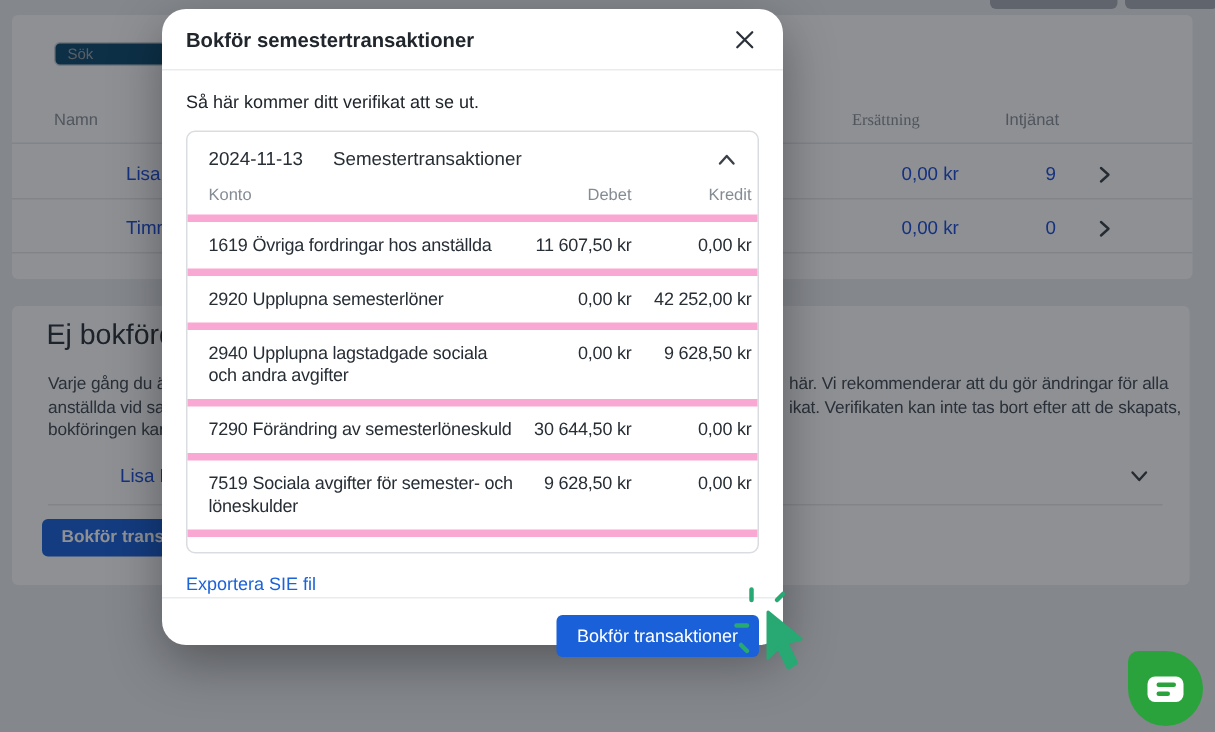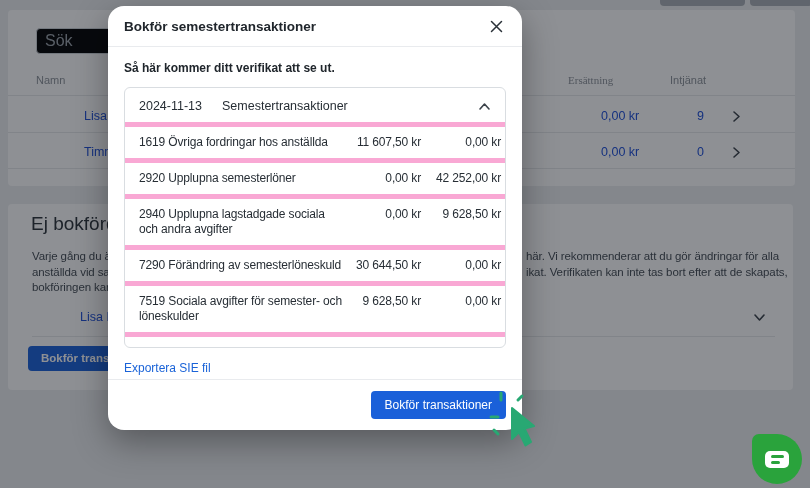--- a/index.html
+++ b/index.html
@@ -4,22 +4,22 @@
 <style>
   html,body{margin:0;padding:0;}
   .stage{position:relative;width:810px;height:488px;overflow:hidden;
          background:#eceef0;font-family:"Liberation Sans",sans-serif;
          -webkit-font-smoothing:antialiased;}
   .abs{position:absolute;}
 
   
   .panel{position:absolute;background:#ffffff;border-radius:4px;}
   .top-strip{position:absolute;top:-6px;height:12px;background:#a9afb5;border-radius:4px;}
-  .search-box{position:absolute;left:36px;top:28px;width:90px;height:26px;background:#000000;
-              border:1px solid #ced3d8;border-radius:4px;font-size:16px;color:#9aa1a8;
+  .search-box{position:absolute;left:36px;top:28px;width:90px;height:16px;background:#0c4a6e;
+              border:1px solid #ced3d8;border-radius:4px;font-size:10px;color:#9aa1a8;
               padding:0 8px;box-sizing:border-box;font-family:"Liberation Sans",sans-serif;}
   .search-box::placeholder{color:#9aa1a8;}
   .colhead{position:absolute;font-size:11px;color:#8b9198;}
   .cell{position:absolute;font-size:12.5px;color:#1d4ed8;white-space:nowrap;margin-left:48px;}
   .hline{position:absolute;height:1px;background:#e6e9eb;}
   .h2{position:absolute;font-size:19px;font-weight:500;color:#2a3138;white-space:nowrap;}
   .para{position:absolute;font-size:11.5px;line-height:15.5px;color:#434b53;
         letter-spacing:-0.1px;white-space:nowrap;}
   .bg-btn{position:absolute;left:28px;top:346px;height:25px;width:122px;background:#1a60d9;
           border-radius:4px;color:#fff;font-size:11.5px;font-weight:700;line-height:25px;
@@ -32,21 +32,21 @@
   
   .modal{position:absolute;left:108px;top:6px;width:414px;height:424px;background:#fff;
          border-radius:16px;box-shadow:0 12px 34px rgba(0,0,0,.35);z-index:4;
          display:flex;flex-direction:column;box-sizing:border-box;}
   .m-header{height:40px;display:flex;align-items:center;padding:0 16px;
             border-bottom:1px solid #e9ebee;flex:0 0 auto;}
   .m-title{font-size:13.5px;font-weight:700;color:#20262c;}
   .m-close{margin-left:auto;width:20px;height:20px;display:flex;align-items:center;
            justify-content:center;cursor:pointer;}
   .m-body{flex:1 1 auto;padding:12px 16px 0;box-sizing:border-box;}
-  .m-sub{font-size:12px;font-weight:700;color:#20262c;margin:2px 0 12px;}
+  .m-sub{font-size:12px;font-weight:400;color:#20262c;margin:2px 0 12px;}
   .card{border:1px solid #d9dde1;border-radius:6px;padding-bottom:9px;}
   .card-head{display:flex;align-items:center;padding:11px 14px 9px;font-size:12.5px;color:#272e35;}
   .card-date{white-space:nowrap;}
   .card-name{margin-left:20px;white-space:nowrap;}
   .card-chev{margin-left:auto;display:flex;align-items:center;cursor:pointer;}
   .vhead{display:flex;padding:2px 14px 7px;font-size:11px;color:#848b93;}
   .vrow{display:flex;padding:8px 14px;border-top:5px solid #f9a8d4;font-size:12px;
         line-height:15px;color:#272e35;letter-spacing:-0.15px;}
   .c-konto{flex:0 0 206px;max-width:206px;}
   .c-debet{width:76px;margin-left:auto;text-align:right;flex:0 0 auto;white-space:nowrap;}
@@ -153,20 +153,25 @@
         <div class="card-head">
           <span class="card-date">2024-11-13</span>
           <span class="card-name">Semestertransaktioner</span>
           <span class="card-chev">
             <svg width="13" height="9">
                 <path class="chev" d="M2 7 L6.5 2 L11 7"></path>
               </svg>
           </span>
         </div>
 
+        <div class="vhead">
+          <div class="c-konto">Konto</div>
+          <div class="c-debet">Debet</div>
+          <div class="c-kredit">Kredit</div>
+        </div>
 
         <div class="vrow">
           <div class="c-konto">1619 Övriga fordringar hos anställda</div>
           <div class="c-debet">11 607,50 kr</div>
           <div class="c-kredit">0,00 kr</div>
         </div>
         <div class="vrow">
           <div class="c-konto">2920 Upplupna semesterlöner</div>
           <div class="c-debet">0,00 kr</div>
           <div class="c-kredit">42 252,00 kr</div>

